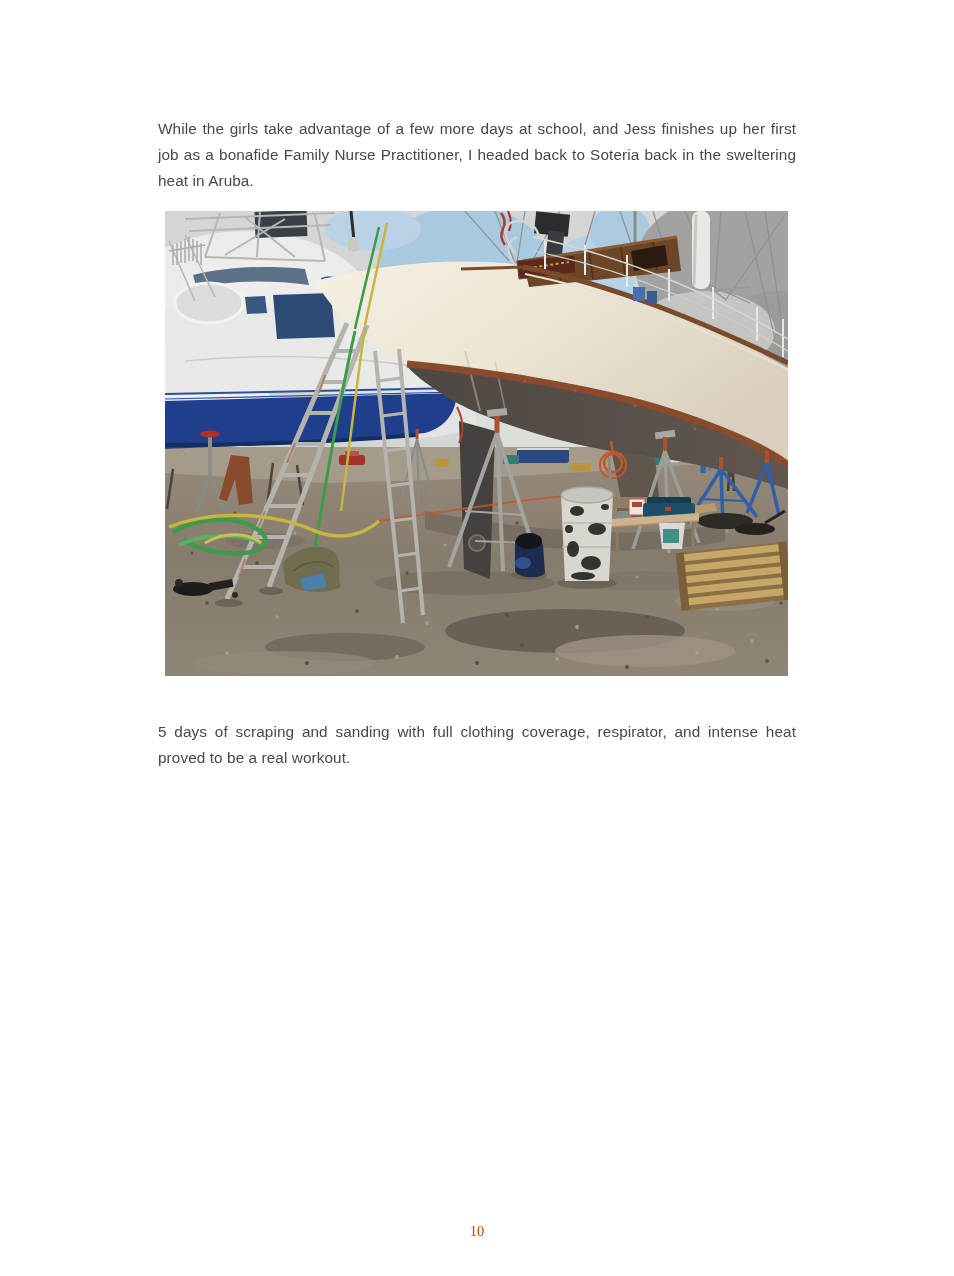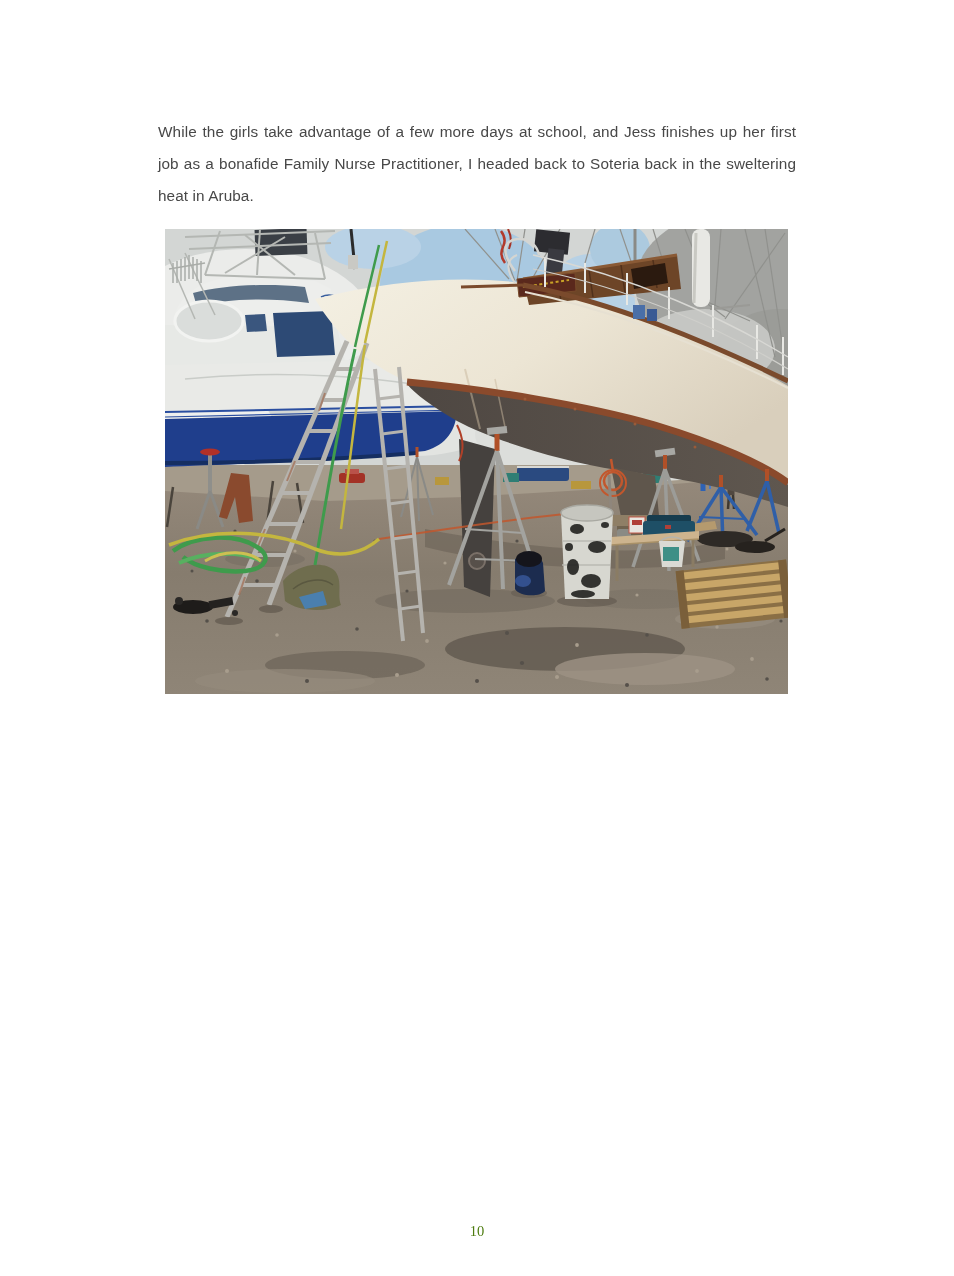--- a/index.html
+++ b/index.html
@@ -2,28 +2,28 @@
 <html><head>
 <meta charset="utf-8">
 <style>
   html,body{margin:0;padding:0;}
   body{
     width:954px;height:1276px;background:#ffffff;position:relative;overflow:hidden;
     font-family:"Liberation Sans","DejaVu Sans",sans-serif;
   }
   .content{position:absolute;left:158px;top:116px;width:638px;}
   .content p{
-    margin:0 0 17px 0;font-size:15.3px;line-height:32px;color:#484848;
+    margin:0 0 17px 0;font-size:15.3px;line-height:26px;color:#484848;
     text-align:justify;letter-spacing:0.1px;
   }
   figure{margin:0 0 43px 7px;width:623px;height:465px;}
   figure svg{display:block;width:623px;height:465px;}
   .page-number{
     position:absolute;left:0;right:0;top:1223px;text-align:center;
-    font-family:"Liberation Serif","DejaVu Serif",serif;font-size:14.5px;color:#4d7c0f;
+    font-family:"Liberation Serif","DejaVu Serif",serif;font-size:14.5px;color:#c2410c;
   }
 </style>
 </head>
 <body>
 
 <div class="content">
   <p>While the girls take advantage of a few more days at school, and Jess finishes up her first job as a bonafide Family Nurse Practitioner, I headed back to Soteria back in the sweltering heat in Aruba.</p>
 
   <figure>
     <svg viewBox="0 0 623 465" preserveAspectRatio="none">
@@ -442,15 +442,16 @@
       </g>
       <g>
         <ellipse cx="28" cy="378" rx="20" ry="7" fill="#1e1c1a"></ellipse>
         <rect x="44" y="370" width="24" height="8" fill="#242220" transform="rotate(-10 56 374)"></rect>
         <circle cx="14" cy="372" r="4" fill="#2a2826"></circle>
         <circle cx="70" cy="384" r="3" fill="#2a2826"></circle>
       </g>
     </svg>
   </figure>
 
+  <p>5 days of scraping and sanding with full clothing coverage, respirator, and intense heat proved to be a real workout.</p>
 </div>
 
 <div class="page-number">10</div>
 
 </body></html>

